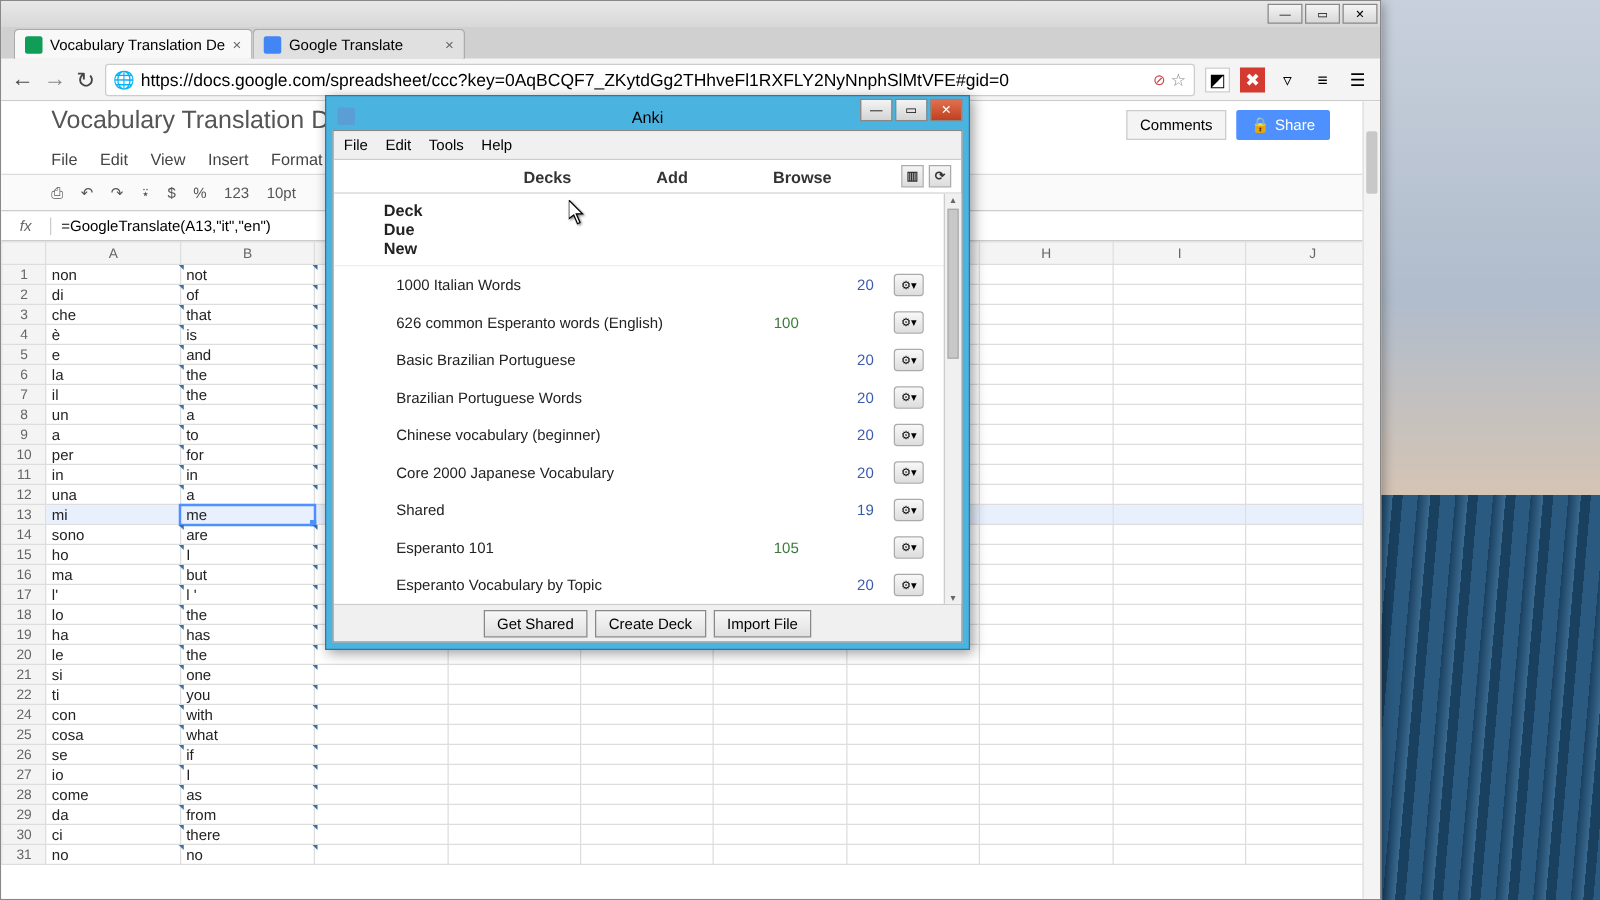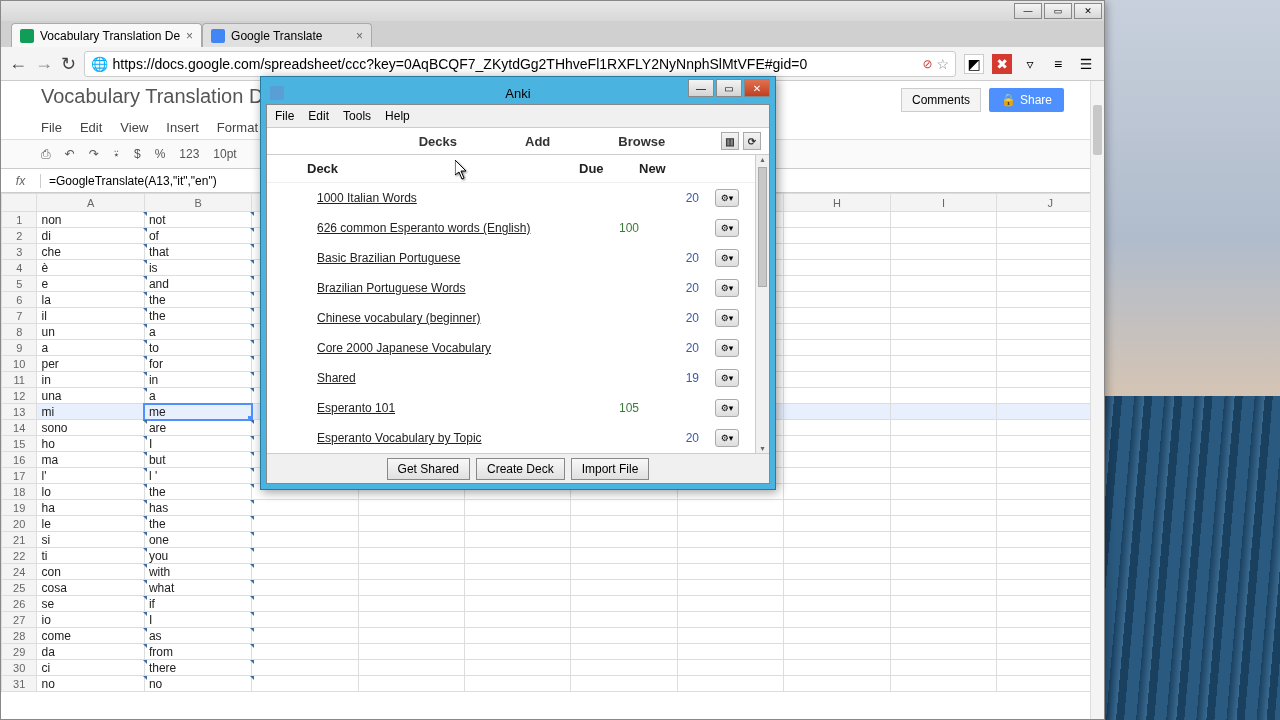--- a/index.html
+++ b/index.html
@@ -62,30 +62,30 @@
 .anki-wbtn { width:26px; height:18px; border:1px solid #888; background:linear-gradient(#f4f4f4,#d4d4d4); font-size:10px; display:flex; align-items:center; justify-content:center; cursor:pointer; }
 .anki-wbtn.close { background:linear-gradient(#e07050,#c04020); color:#fff; }
 .anki-body { background:#f0f0f0; border:1px solid #888; }
 .anki-menu { height:22px; display:flex; align-items:center; padding:0 8px; gap:14px; font-size:12px; background:#f0f0f0; }
 .anki-menu span { cursor:pointer; }
 .anki-tabs-row { height:28px; display:flex; align-items:center; justify-content:center; gap:20px; font-size:13px; font-weight:bold; color:#333; position:relative; background:#fff; border-top:1px solid #ccc; border-bottom:1px solid #ccc; }
 .anki-tabs-row span { cursor:pointer;padding-left:48px; }
 .anki-side-icons { position:absolute; right:8px; display:flex; gap:4px; }
 .side-ico { width:18px; height:18px; border:1px solid #aaa; background:linear-gradient(#f4f4f4,#ddd); cursor:pointer; display:flex; align-items:center; justify-content:center; font-size:10px; }
 .deck-list { background:#fff; font-size:12px; position:relative; }
-.deck-header { display:flex; padding:6px 30px 6px 40px; font-weight:bold; font-size:13px; color:#222; border-bottom:1px solid #eee; }
+.deck-header { display:flex; padding:6px 30px 6px 40px; font-weight:bold; font-size:13px; color:#222; border-bottom:1px solid #eee;flex-direction:column; }
 .deck-header .c1 { flex:1; }
 .deck-header .c2,.deck-header .c3 { width:60px; text-align:left; }
 .deck-header .c4 { width:40px; }
 .deck-scroll { position:absolute; right:0; top:0; bottom:0; width:14px; background:#f0f0f0; border-left:1px solid #ccc; }
 .deck-scroll::before { content:'▴'; position:absolute; top:0; left:0; right:0; text-align:center; font-size:8px; color:#666; }
 .deck-scroll::after { content:'▾'; position:absolute; bottom:0; left:0; right:0; text-align:center; font-size:8px; color:#666; }
 .deck-thumb { position:absolute; top:12px; left:2px; right:2px; height:120px; background:#c8c8c8; border:1px solid #aaa; }
 .deck-row { display:flex; align-items:center; padding:6px 30px 6px 50px; }
-.deck-row .c1 { flex:1; color:#222;text-decoration:underline; }
+.deck-row .c1 { flex:1; color:#222; }
 .deck-row .c2 { width:60px; text-align:right; color:#3a7a3a; }
 .deck-row .c3 { width:60px; text-align:right; color:#3a5aaa; }
 .deck-row .c4 { width:40px; text-align:right; }
 .gear-btn { display:inline-block; width:24px; height:18px; border:1px solid #aaa; border-radius:3px; background:linear-gradient(#f8f8f8,#ddd); font-size:9px; text-align:center; line-height:16px; cursor:pointer; }
 .anki-footer { height:30px; display:flex; align-items:center; justify-content:center; gap:6px; background:#f0f0f0; border-top:1px solid #ccc; }
 .anki-btn { font-size:12px; padding:3px 10px; border:1px solid #888; background:linear-gradient(#f8f8f8,#e0e0e0); cursor:pointer; }
 
 .vscroll-sheet { position:absolute; right:0; top:0; width:14px; height:100%; background:#f4f4f4; border-left:1px solid #ddd; }
 .vscroll-sheet .thumb { position:absolute; top:24px; left:2px; right:2px; height:50px; background:#c8c8c8; border-radius:2px; }
 

